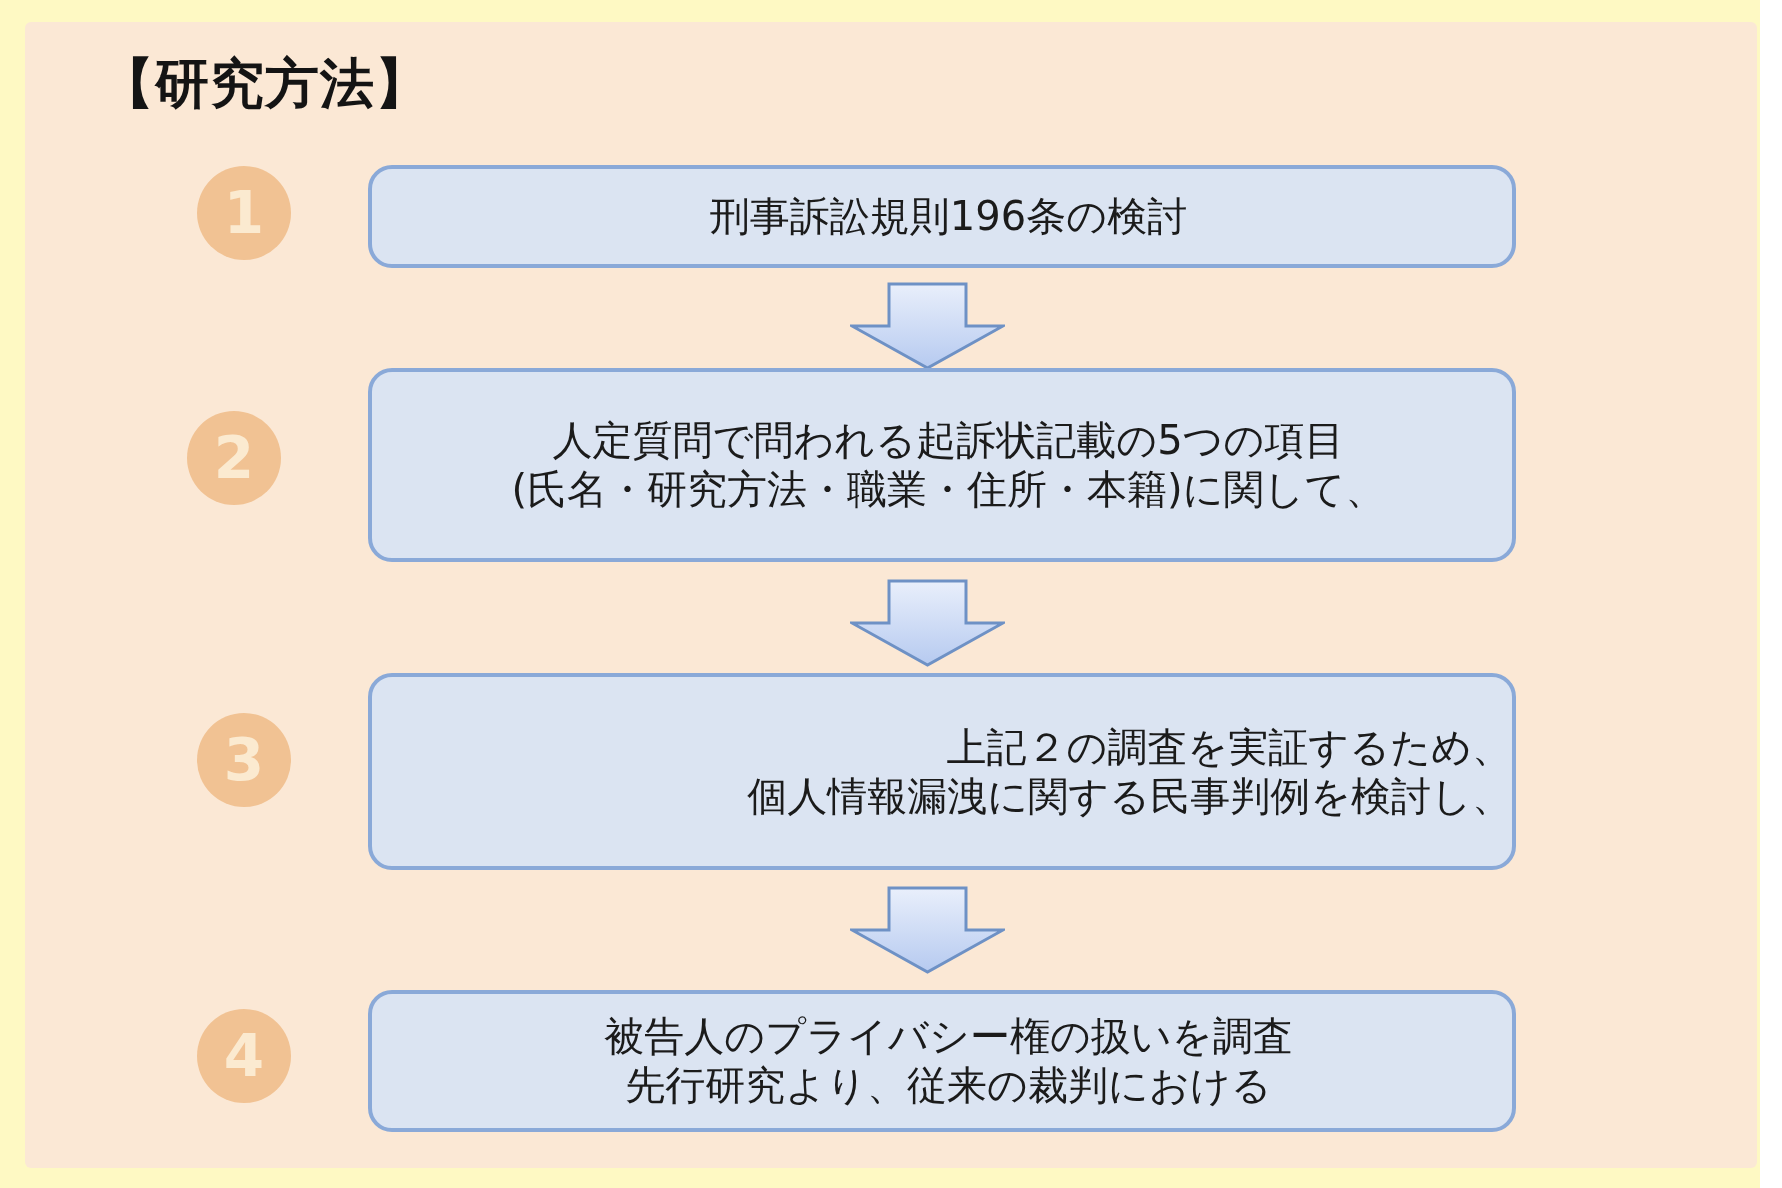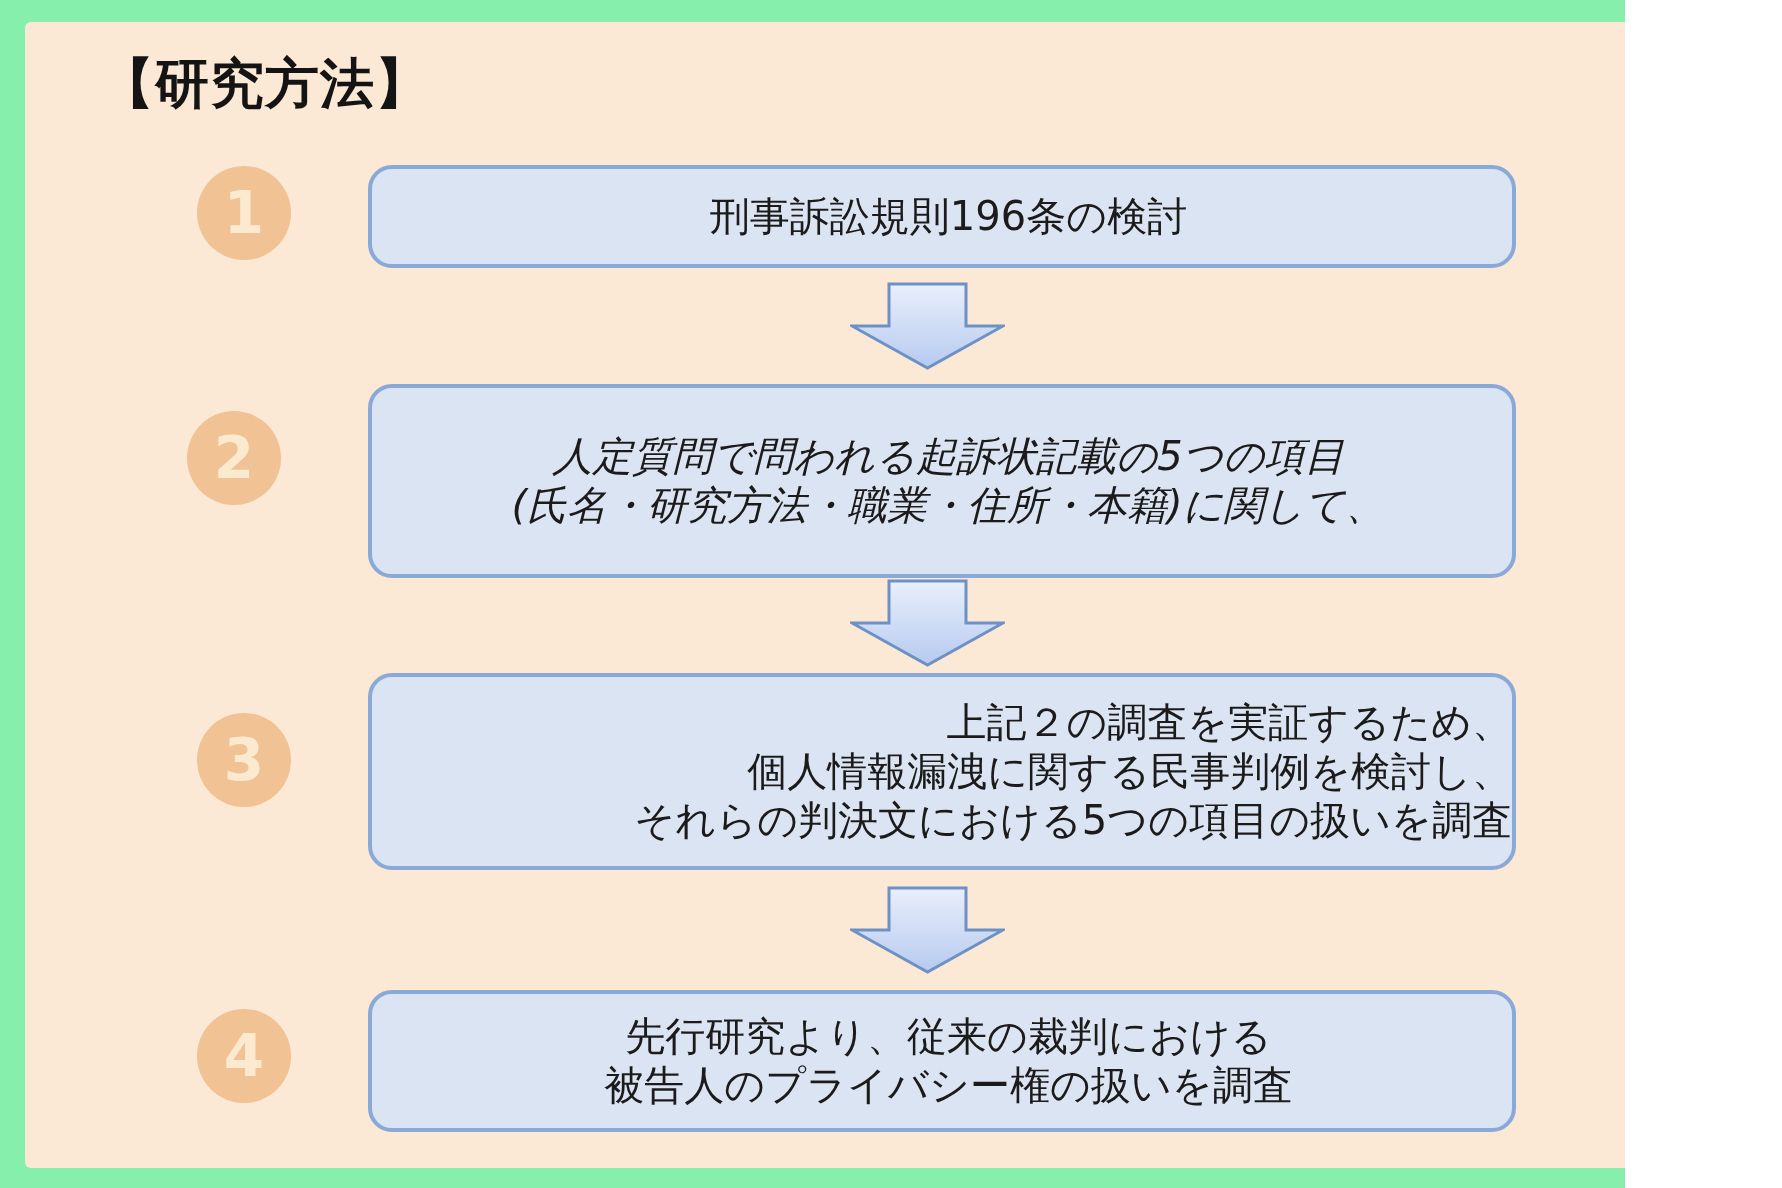--- a/index.html
+++ b/index.html
@@ -1,19 +1,19 @@
 <!DOCTYPE html>
 <html><head>
 <meta charset="utf-8">
 <style>
   html,body{margin:0;padding:0;background:#ffffff;}
   .canvas{
     position:relative;
-    width:1625px;height:1188px;
-    background:#86efac;
+    width:1760px;height:1188px;
+    background:#fef9c3;
     font-family:"DejaVu Sans", sans-serif;
     overflow:hidden;
   }
   .panel{
     position:absolute;
     left:25px;top:22px;
     width:1732px;height:1146px;
     background:#fbe8d5;
     border-radius:6px;
   }
@@ -55,21 +55,21 @@
     text-align:center;
     padding-left:13px;
   }
   .step-box .line{
     font-size:40px;
     line-height:1.22;
     color:#1b1b1b;
     white-space:nowrap;
   }
   .box1{top:143px;height:103px;}
-  .box2{top:362px;height:194px;font-style:italic;}
+  .box2{top:346px;height:194px;}
   .box3{top:651px;height:197px;align-items:flex-end;}
   .box4{top:968px;height:142px;}
   .arrow{
     position:absolute;
     left:825px;
     width:155px;height:88px;
   }
   .arrow.a1{top:260px;}
   .arrow.a2{top:557px;}
   .arrow.a3{top:864px;}
@@ -114,29 +114,28 @@
     <svg class="arrow a2" viewBox="0 0 155 88">
       <polygon points="39,2 116,2 116,44 153,44 77.5,86 2,44 39,44" fill="url(#arrowGrad)" stroke="#6e91c5" stroke-width="3" stroke-linejoin="miter"></polygon>
     </svg>
 
     <div class="badge b3">
       <span>3</span>
     </div>
     <div class="step-box box3">
       <div class="line">上記２の調査を実証するため、</div>
       <div class="line">個人情報漏洩に関する民事判例を検討し、</div>
-      <div class="line">それらの判決文における5つの項目の扱いを調査</div>
     </div>
 
     <svg class="arrow a3" viewBox="0 0 155 88">
       <polygon points="39,2 116,2 116,44 153,44 77.5,86 2,44 39,44" fill="url(#arrowGrad)" stroke="#6e91c5" stroke-width="3" stroke-linejoin="miter"></polygon>
     </svg>
 
     <div class="badge b4">
       <span>4</span>
     </div>
     <div class="step-box box4">
+      <div class="line">被告人のプライバシー権の扱いを調査</div>
       <div class="line">先行研究より、従来の裁判における</div>
-      <div class="line">被告人のプライバシー権の扱いを調査</div>
     </div>
 
   </div>
 </div>
 
 </body></html>

